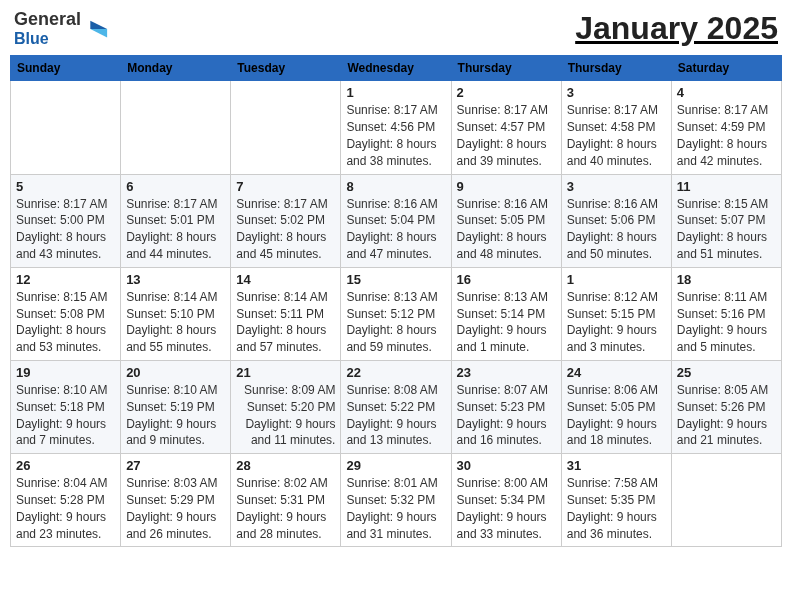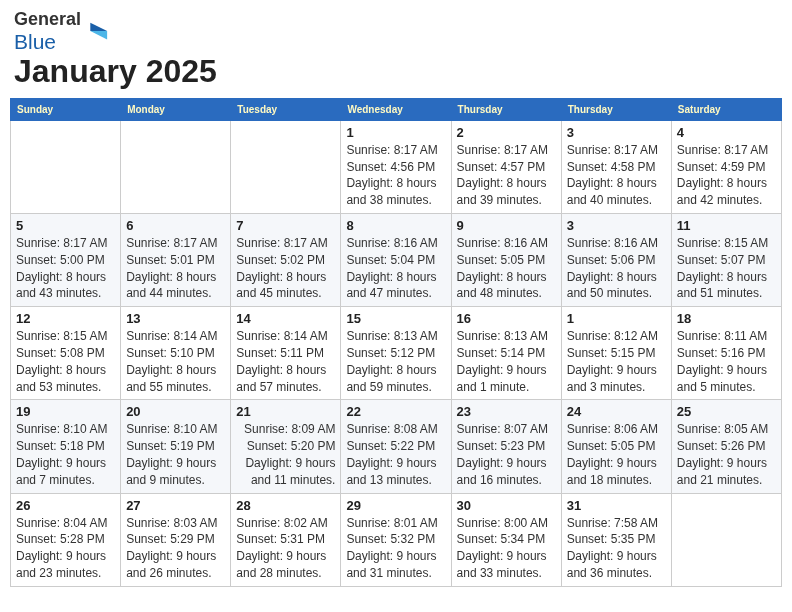--- a/index.html
+++ b/index.html
@@ -9,71 +9,71 @@
       width: 792px;
       min-height: 612px;
       padding: 10px;
     }
     .header {
       display: flex;
       align-items: flex-start;
       justify-content: space-between;
       margin-bottom: 8px;
       padding: 0 4px;
-      flex-direction: column;
     }
     .logo {
       display: flex;
       align-items: center;
       gap: 0;
     }
     .logo-text {
       display: flex;
       flex-direction: column;
       line-height: 1.1;
     }
     .logo-general {
       font-size: 18px;
       font-weight: bold;
       color: #333;
     }
     .logo-blue {
-      font-size: 21px;
-      font-weight: normal;
+      font-size: 16px;
+      font-weight: bold;
       color: #1a5fa8;
     }
     .logo-icon {
       width: 28px;
       height: 28px;
       margin-top: 2px;
     }
     .title-block {
       text-align: right;
+      text-decoration: underline;
     }
     .month-title {
       font-size: 32px;
       font-weight: bold;
       color: #222;
     }
     .location {
       font-size: 14px;
       color: #555;
       margin-top: 2px;
     }
     .calendar {
       width: 100%;
       border-collapse: collapse;
       border: 1px solid #ccc;
     }
     .calendar th {
       background-color: #2a6bbf;
-      color: #fef9c3;
+      color: #000000;
       text-align: left;
       padding: 5px 6px;
-      font-size: 10px;
+      font-size: 12px;
       font-weight: bold;
       border: 1px solid #2a6bbf;
     }
     .calendar td {
       border: 1px solid #ccc;
       vertical-align: top;
       padding: 4px 5px;
       width: calc(100% / 7);
       min-height: 80px;
       height: 80px;

